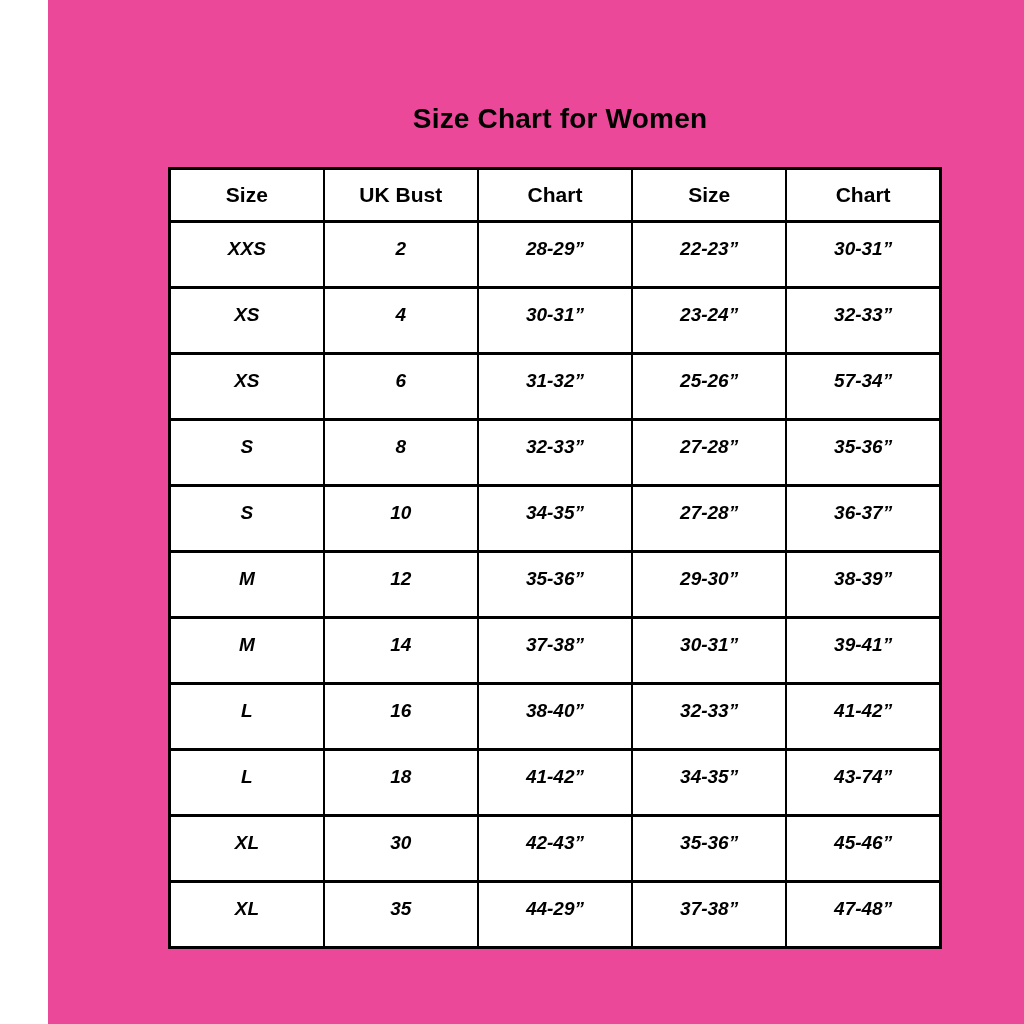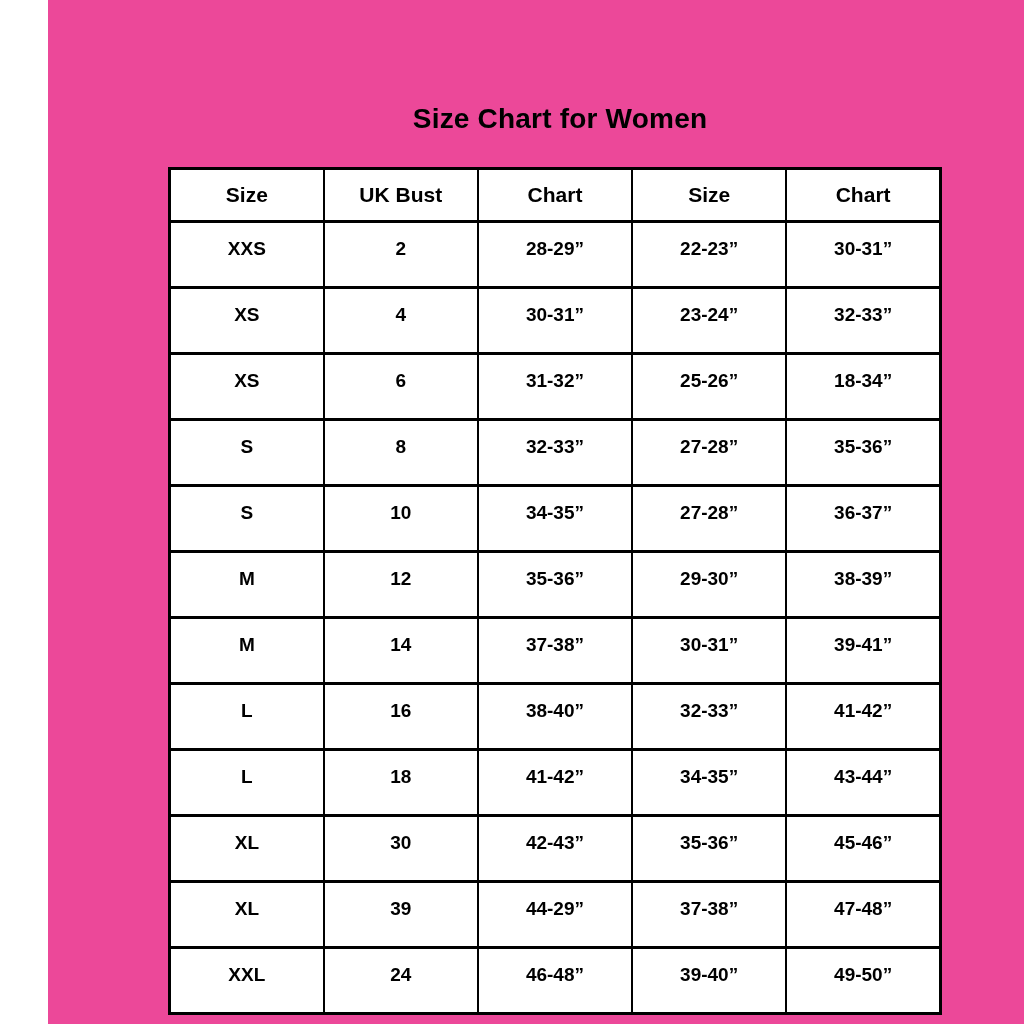--- a/index.html
+++ b/index.html
@@ -56,20 +56,21 @@
     height: 50px;
     font-size: 21px;
     font-weight: bold;
     padding: 0;
   }
   table.size-chart td {
     height: 51px;
     font-size: 19px;
     font-weight: bold;
     padding: 0 0 12px 0;
+    font-style: italic;
   }
 </style>
 </head>
 <body>
 
 <div class="page">
 
   <div class="chart-title">Size Chart for Women</div>
 
   <table class="size-chart">
@@ -95,21 +96,21 @@
           <td>4</td>
           <td>30-31”</td>
           <td>23-24”</td>
           <td>32-33”</td>
         </tr>
         <tr>
           <td>XS</td>
           <td>6</td>
           <td>31-32”</td>
           <td>25-26”</td>
-          <td>18-34”</td>
+          <td>57-34”</td>
         </tr>
         <tr>
           <td>S</td>
           <td>8</td>
           <td>32-33”</td>
           <td>27-28”</td>
           <td>35-36”</td>
         </tr>
         <tr>
           <td>S</td>
@@ -137,39 +138,32 @@
           <td>16</td>
           <td>38-40”</td>
           <td>32-33”</td>
           <td>41-42”</td>
         </tr>
         <tr>
           <td>L</td>
           <td>18</td>
           <td>41-42”</td>
           <td>34-35”</td>
-          <td>43-44”</td>
+          <td>43-74”</td>
         </tr>
         <tr>
           <td>XL</td>
           <td>30</td>
           <td>42-43”</td>
           <td>35-36”</td>
           <td>45-46”</td>
         </tr>
         <tr>
           <td>XL</td>
-          <td>39</td>
+          <td>35</td>
           <td>44-29”</td>
           <td>37-38”</td>
           <td>47-48”</td>
-        </tr>
-        <tr>
-          <td>XXL</td>
-          <td>24</td>
-          <td>46-48”</td>
-          <td>39-40”</td>
-          <td>49-50”</td>
         </tr>
       </tbody>
   </table>
 
 </div>
 
 </body></html>

